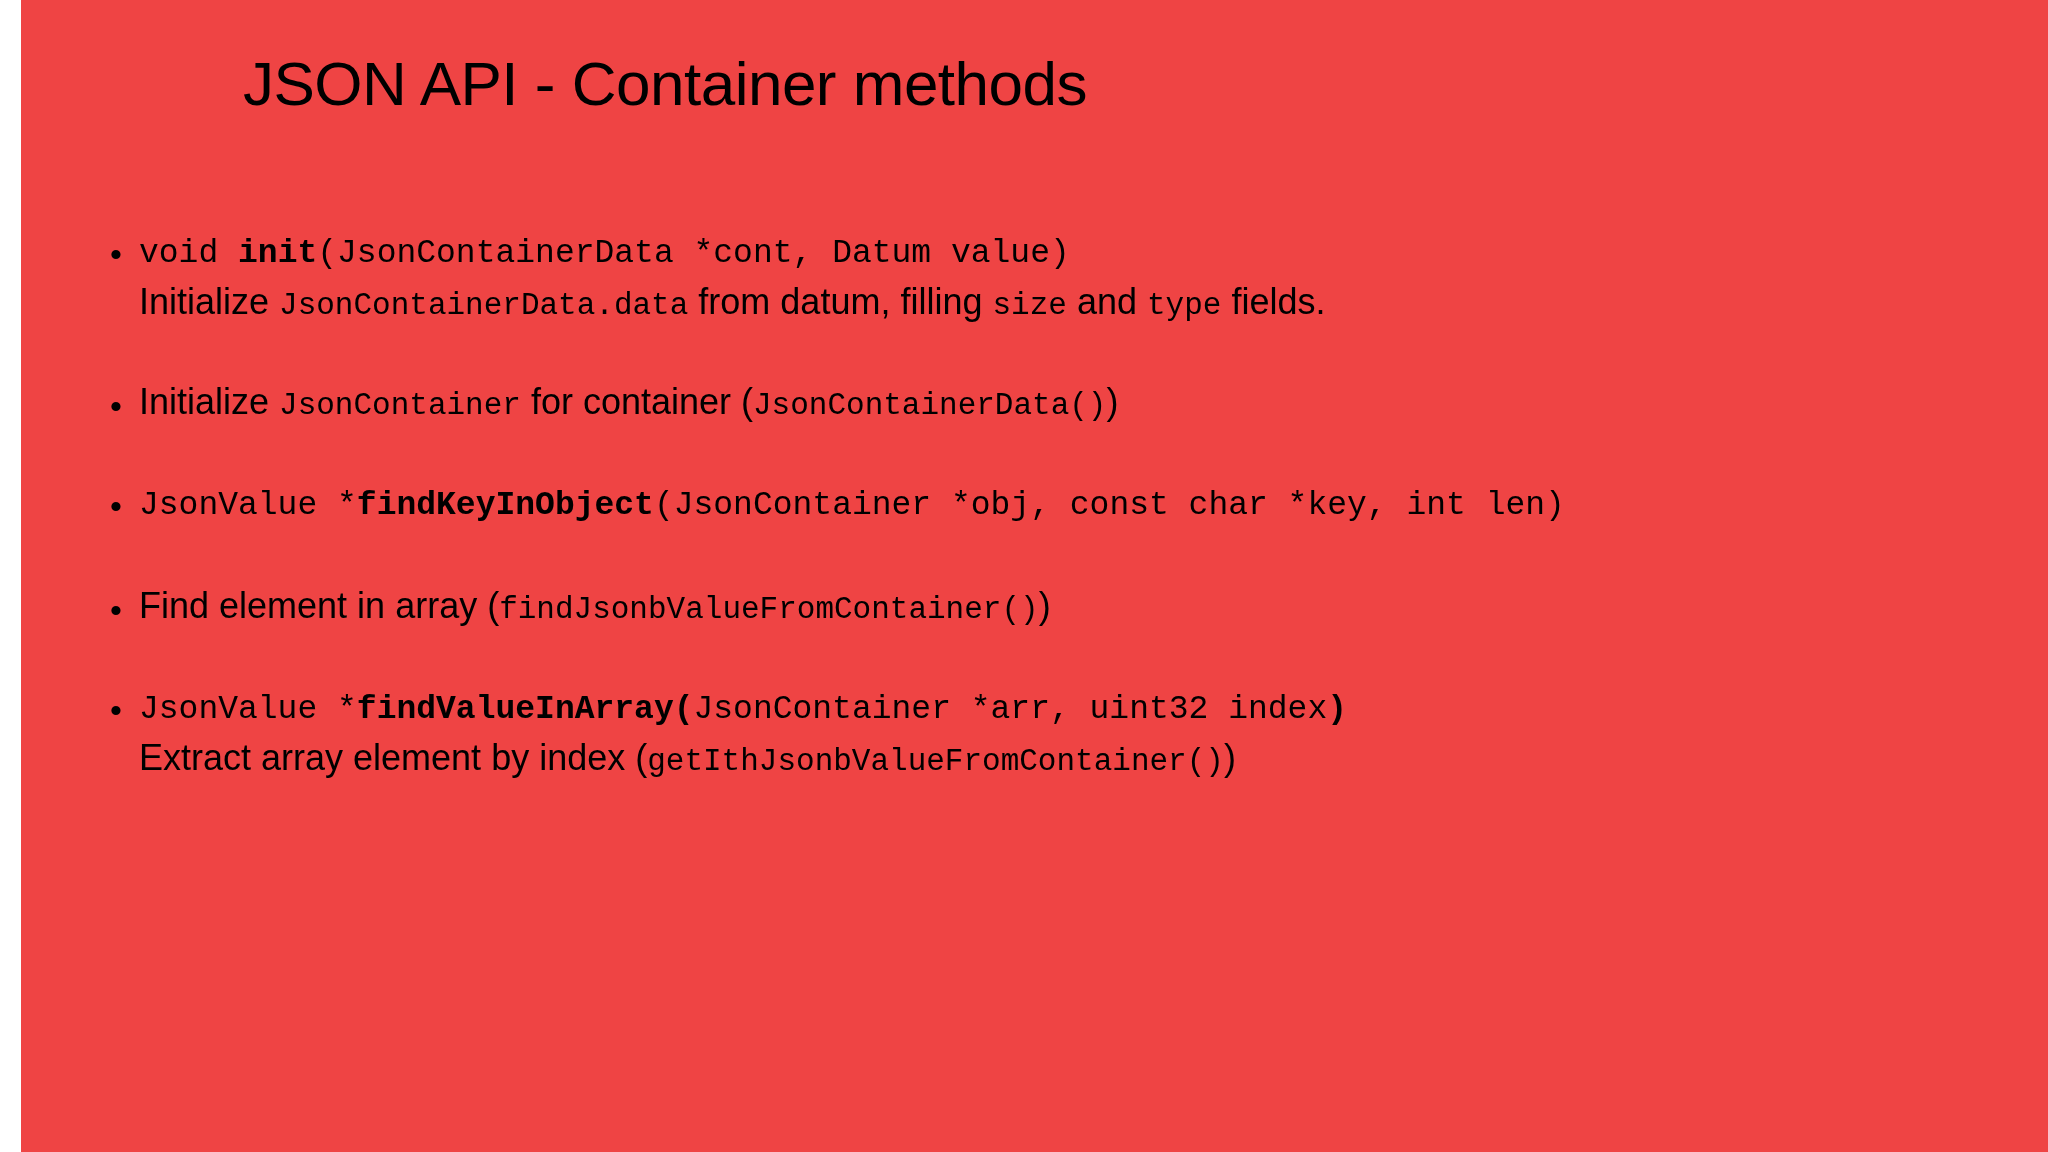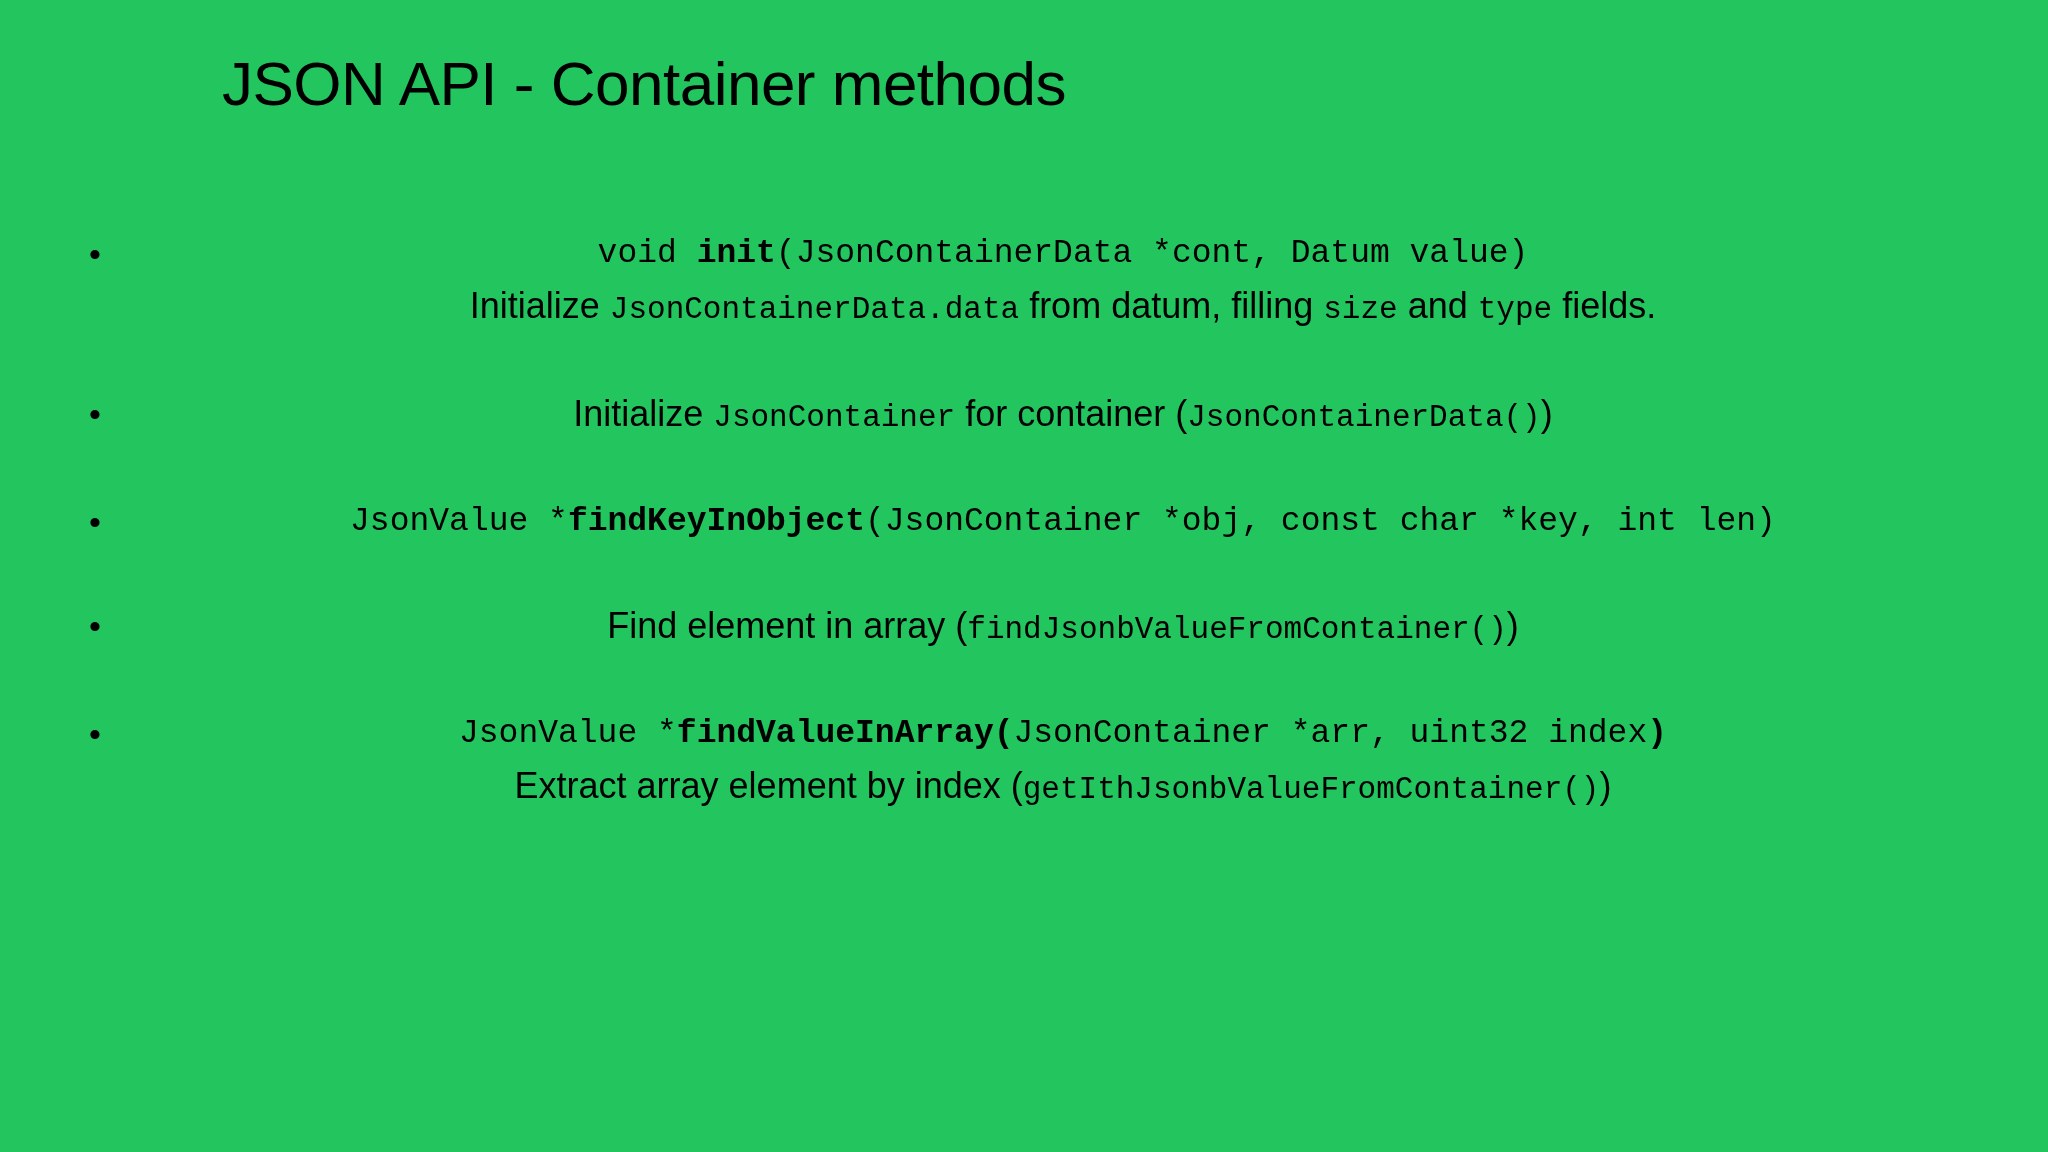--- a/index.html
+++ b/index.html
@@ -13,21 +13,22 @@
     overflow: hidden;
     font-family: "Liberation Sans", sans-serif;
     color: #000000;
     position: relative;
   }
 
   
   .slide {
     position: absolute;
     inset: 0;
-    background: #22c55e;
+    background: #ef4444;
+    margin-left: 21px;
   }
 
   
   .slide-title {
     position: absolute;
     left: 222px;
     top: 48px;
     font-family: "Liberation Sans", sans-serif;
     font-size: 62px;
     font-weight: 400;
@@ -57,41 +58,40 @@
     top: 0;
     width: 22px;
     font-size: 34px;
     line-height: 52px;
     color: #000000;
     text-align: center;
   }
 
   .bullet-body {
     margin-left: 48px;
-    text-align: center;
   }
 
   
   .sig {
     font-family: "Liberation Mono", "DejaVu Sans Mono", monospace;
     font-size: 33px;
     line-height: 52px;
     letter-spacing: 0px;
     white-space: nowrap;
     color: #000000;
   }
   .sig b {
     font-weight: 700;
   }
 
   
   .desc {
     font-family: "Liberation Sans", sans-serif;
     font-size: 36px;
-    line-height: 52px;
+    line-height: 44px;
     white-space: nowrap;
     color: #000000;
   }
   .desc code {
     font-family: "Liberation Mono", "DejaVu Sans Mono", monospace;
     font-size: 31px;
     letter-spacing: 0px;
   }
 
   

